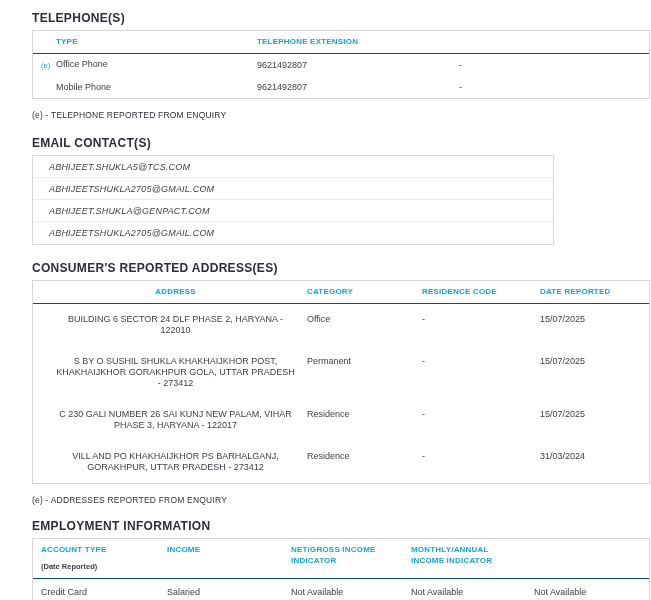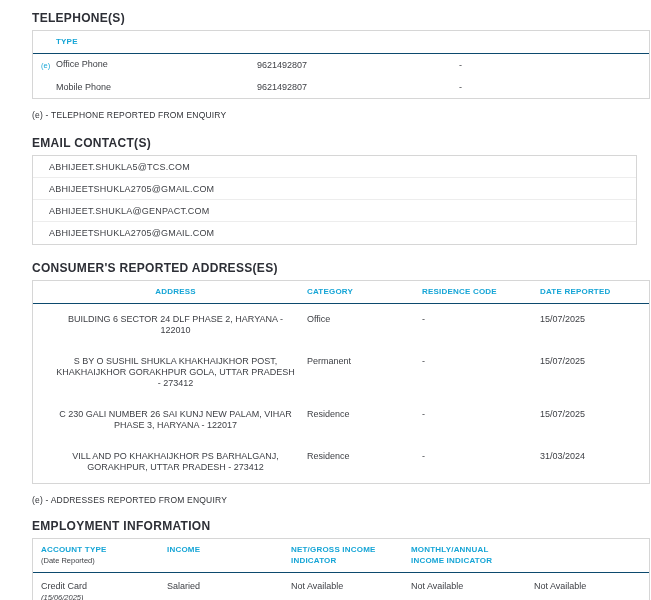--- a/index.html
+++ b/index.html
@@ -38,54 +38,55 @@
   .phone-grid { display: grid; grid-template-columns: 224px 202px 1fr; }
   .phone-grid .th:first-child { padding-left: 23px; }
   .phone-row { height: 22px; display: grid; grid-template-columns: 224px 202px 1fr; align-items: center; }
   .phone-row .td:first-child { padding-left: 8px; }
   .marker {
     display: inline-block; width: 15px; font-size: 7.5px;
     color: var(--accent, #16a5d6); vertical-align: middle;
   }
 
   
-  .email-box { border: 1px solid #d6d6d6; width: 605px; }
+  .email-box { border: 1px solid #d6d6d6; width: 522px; font-style: italic; }
   .email-row {
     height: 22px; line-height: 22px; padding: 0 16px;
     font-size: 9px; letter-spacing: 0.2px; border-bottom: 1px solid #ededed;
   }
   .email-row:last-child { border-bottom: none; }
 
   
   .addr-grid { display: grid; grid-template-columns: 274px 115px 118px 1fr; }
   .addr-grid > :first-child { padding-left: 23px; padding-right: 12px; text-align: center; }
   .addr-row { padding: 5px 0; }
   .addr-row .td { padding-top: 5px; padding-bottom: 5px; }
 
   
   .emp-grid { display: grid; grid-template-columns: 134px 124px 120px 123px 1fr; }
   .emp-grid > :first-child { padding-left: 8px; }
   .emp-grid .th { padding-right: 10px; line-height: 10.5px; }
   .th-sub {
-    display: block; font-size: 7.5px; font-weight: normal; letter-spacing: 0;
-    color: #3d3f44; text-transform: none; margin-top: 0;
+    display: block; font-size: 7.5px; font-weight: bold; letter-spacing: 0;
+    color: #3d3f44; text-transform: none; margin-top: 6px;
   }
   .emp-row .td { padding-top: 8px; padding-bottom: 10px; }
   .cell-sub { display: block; font-size: 7.5px; color: #3f4146; margin-top: 0; font-style: italic; }
 </style>
 </head>
 <body>
 
 <div class="page">
 
   <section>
     <h2 class="section-title">TELEPHONE(S)</h2>
     <div class="table">
       <div class="thead phone-grid">
         <div class="th">TYPE</div>
+        <div class="th">TELEPHONE EXTENSION</div>
       </div>
       <div class="phone-row">
         <div class="td">
           <span class="marker">(e)</span><span>Office Phone</span>
         </div>
         <div class="td">9621492807</div>
         <div class="td">-</div>
       </div>
       <div class="phone-row">
         <div class="td">

